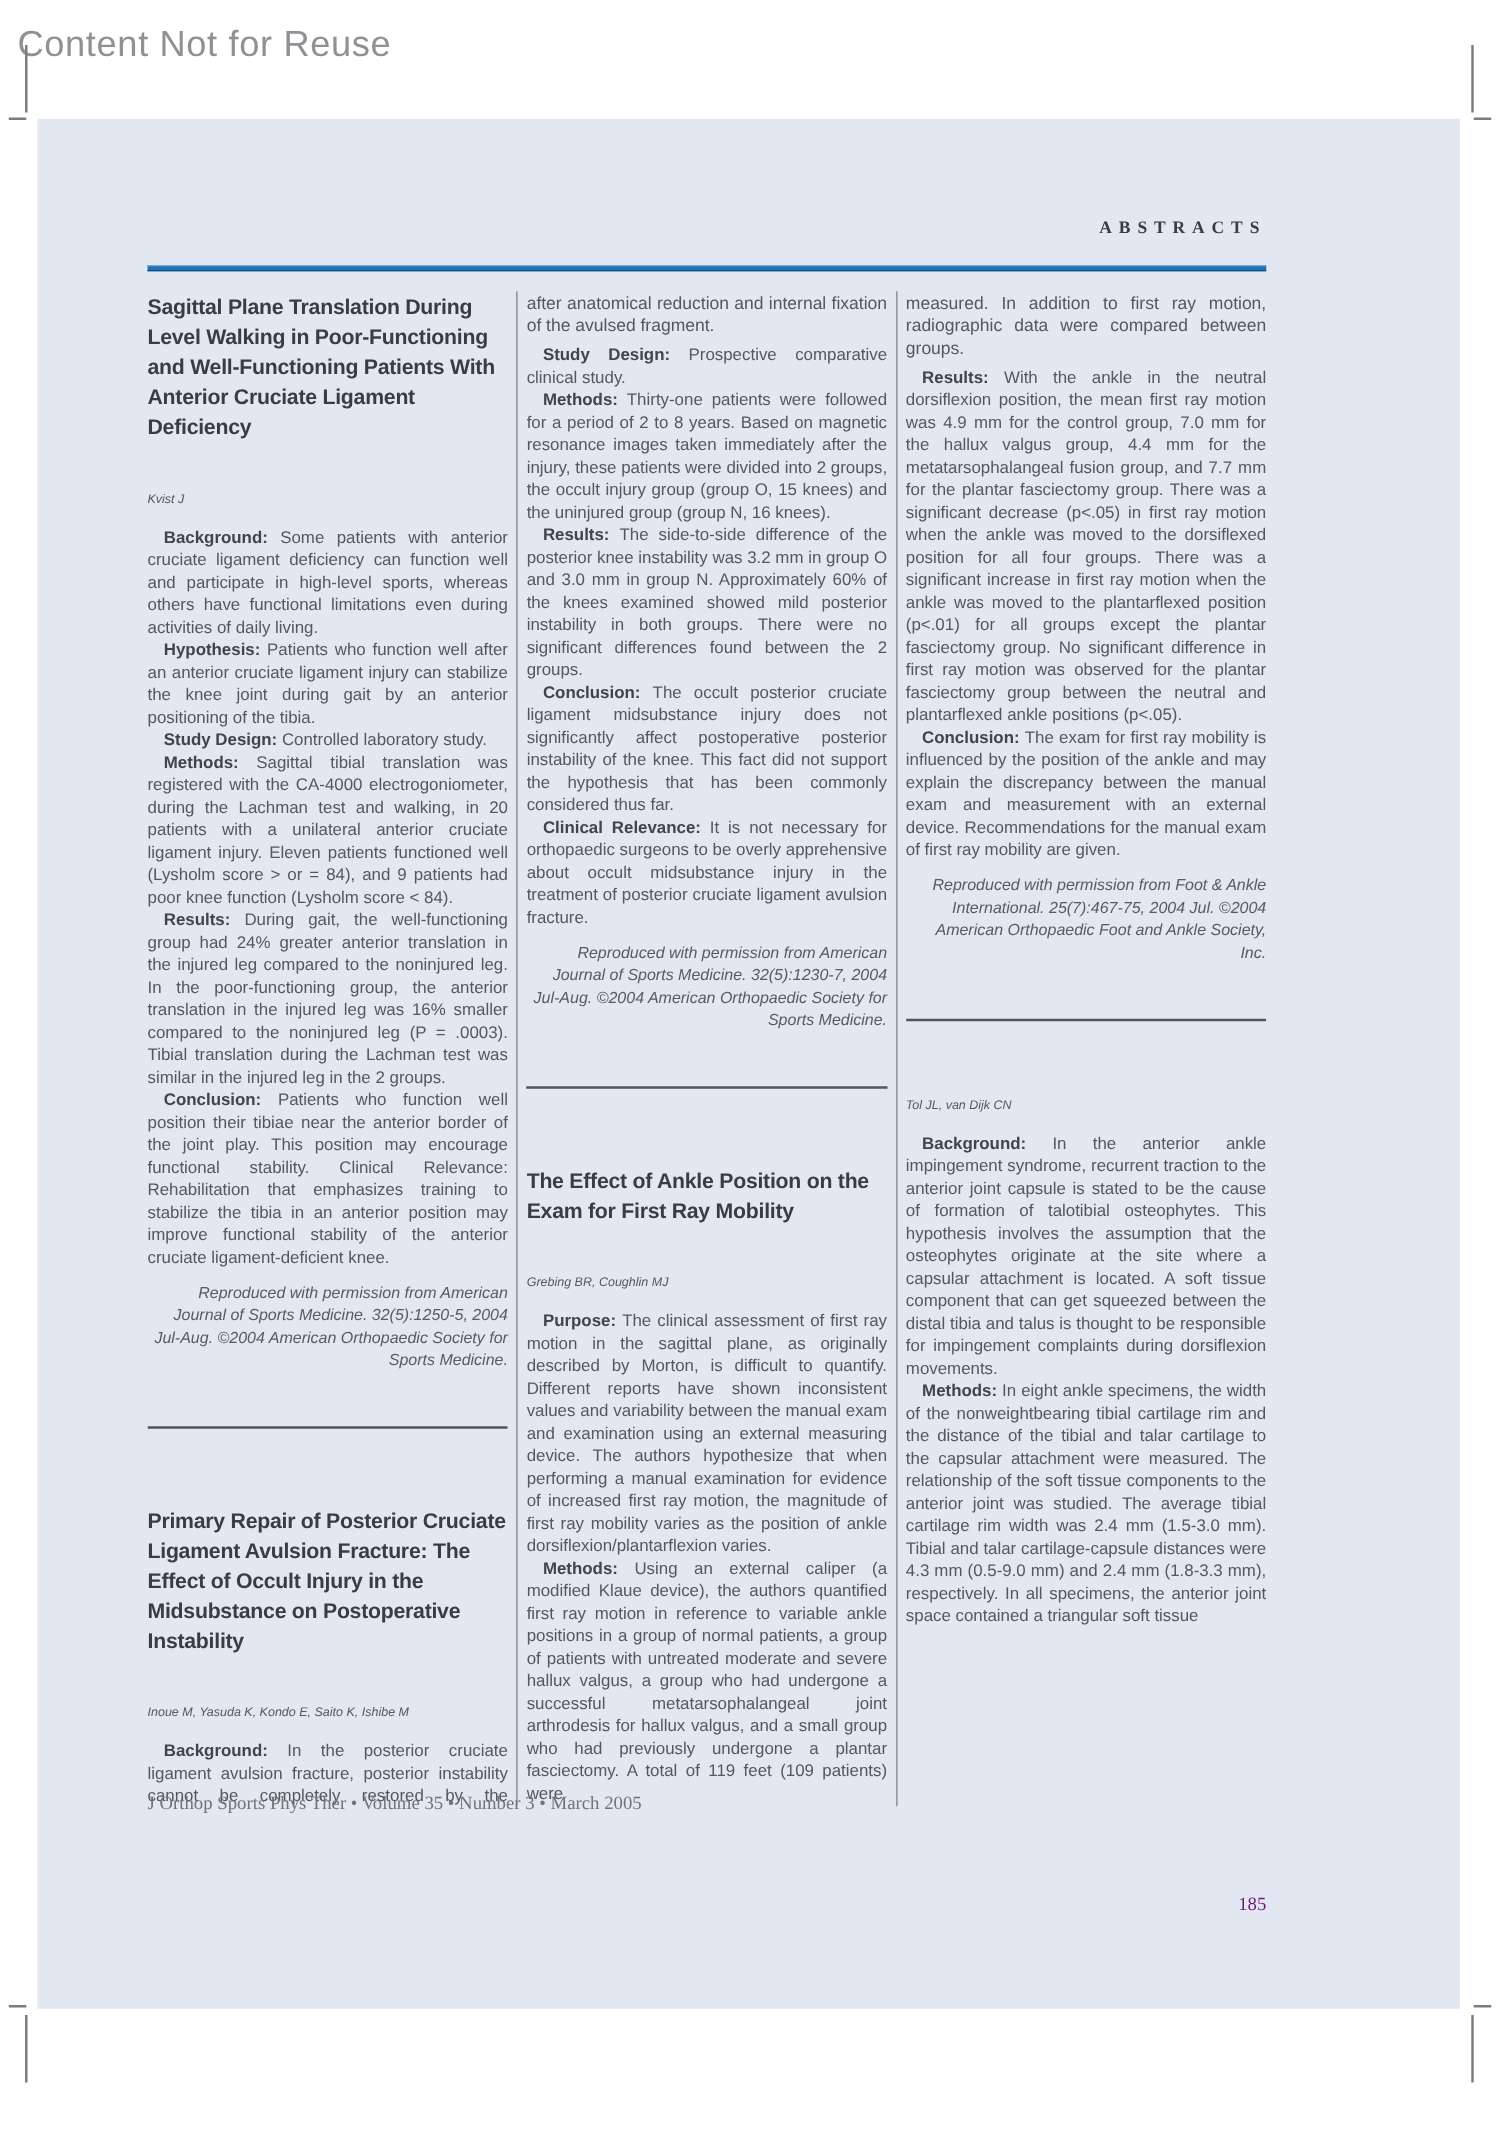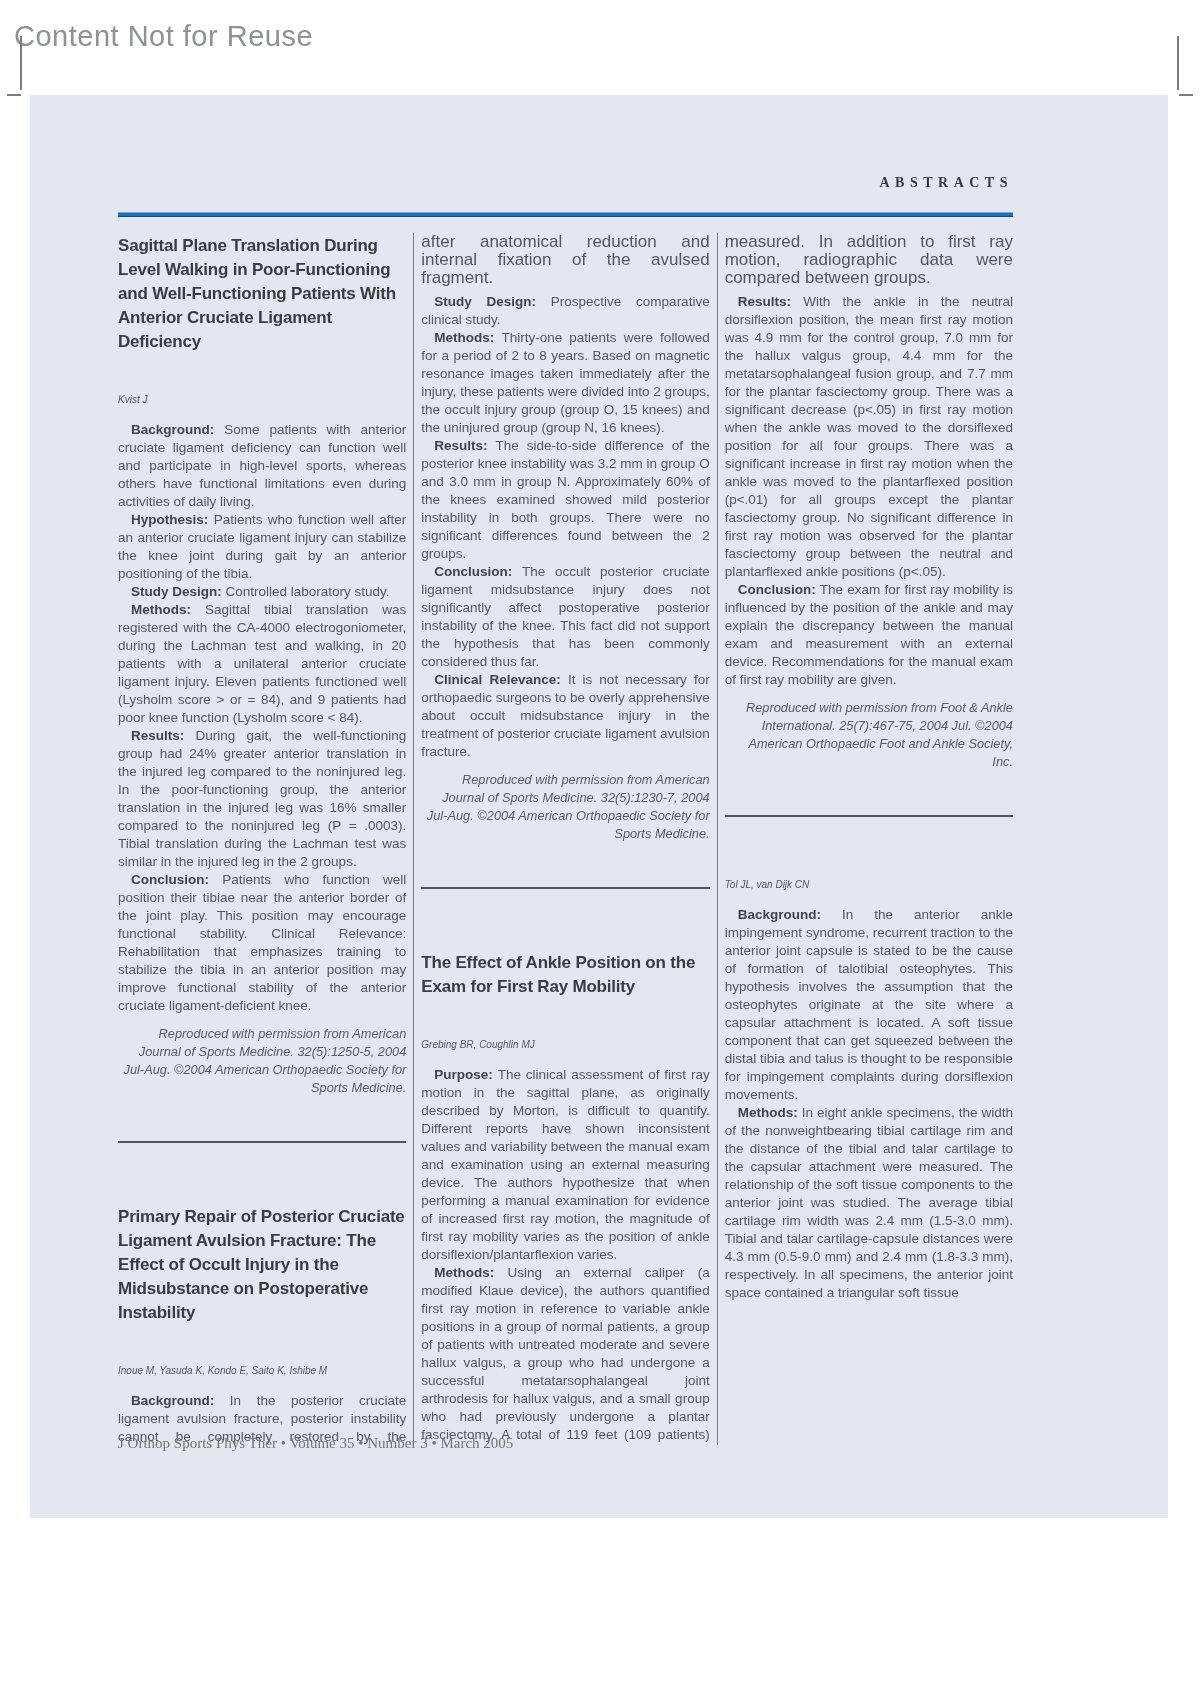--- a/index.html
+++ b/index.html
@@ -1,18 +1,18 @@
 <!DOCTYPE html>
 <html lang="en"><head>
 <meta charset="utf-8">
 <style>
   * { margin:0; padding:0; box-sizing:border-box; }
   html,body { background:#ffffff; }
   .canvas {
-    position:relative; width:1200px; height:1518px; background:#ffffff;
+    position:relative; width:1200px; height:1703px; background:#ffffff;
     font-family:"Liberation Sans","DejaVu Sans",sans-serif; overflow:hidden;
   }
   .watermark {
     position:absolute; left:14px; top:20px; font-size:29px; color:#8f9194;
     letter-spacing:0.5px;
   }
   .crop { position:absolute; background:#7b7d80; }
   .crop.v { width:2px; height:54px; }
   .crop.h { width:14px; height:2px; }
   .sheet {
@@ -44,21 +44,21 @@
   }
   .title:first-child { margin-top:1px; }
   .authors {
     font-style:italic; font-size:10px; color:#55585f; margin:0 0 16px;
   }
   .para {
     font-size:13.5px; line-height:18px; color:#54575f;
     text-align:justify; text-indent:13px;
   }
   .cont {
-    font-size:17px; line-height:18px; color:#54575f;
+    font-size:14px; line-height:18px; color:#54575f;
     text-align:justify; margin-bottom:6px;
   }
   .lbl { font-weight:bold; color:#41444b; }
   .citation {
     font-style:italic; font-size:12.8px; line-height:18px; color:#575b63;
     margin-top:10px;
     text-align:right;
   }
   .sep-rule { height:2px; background:#50545d; margin:44px 0 62px; }
   .footer-line {

